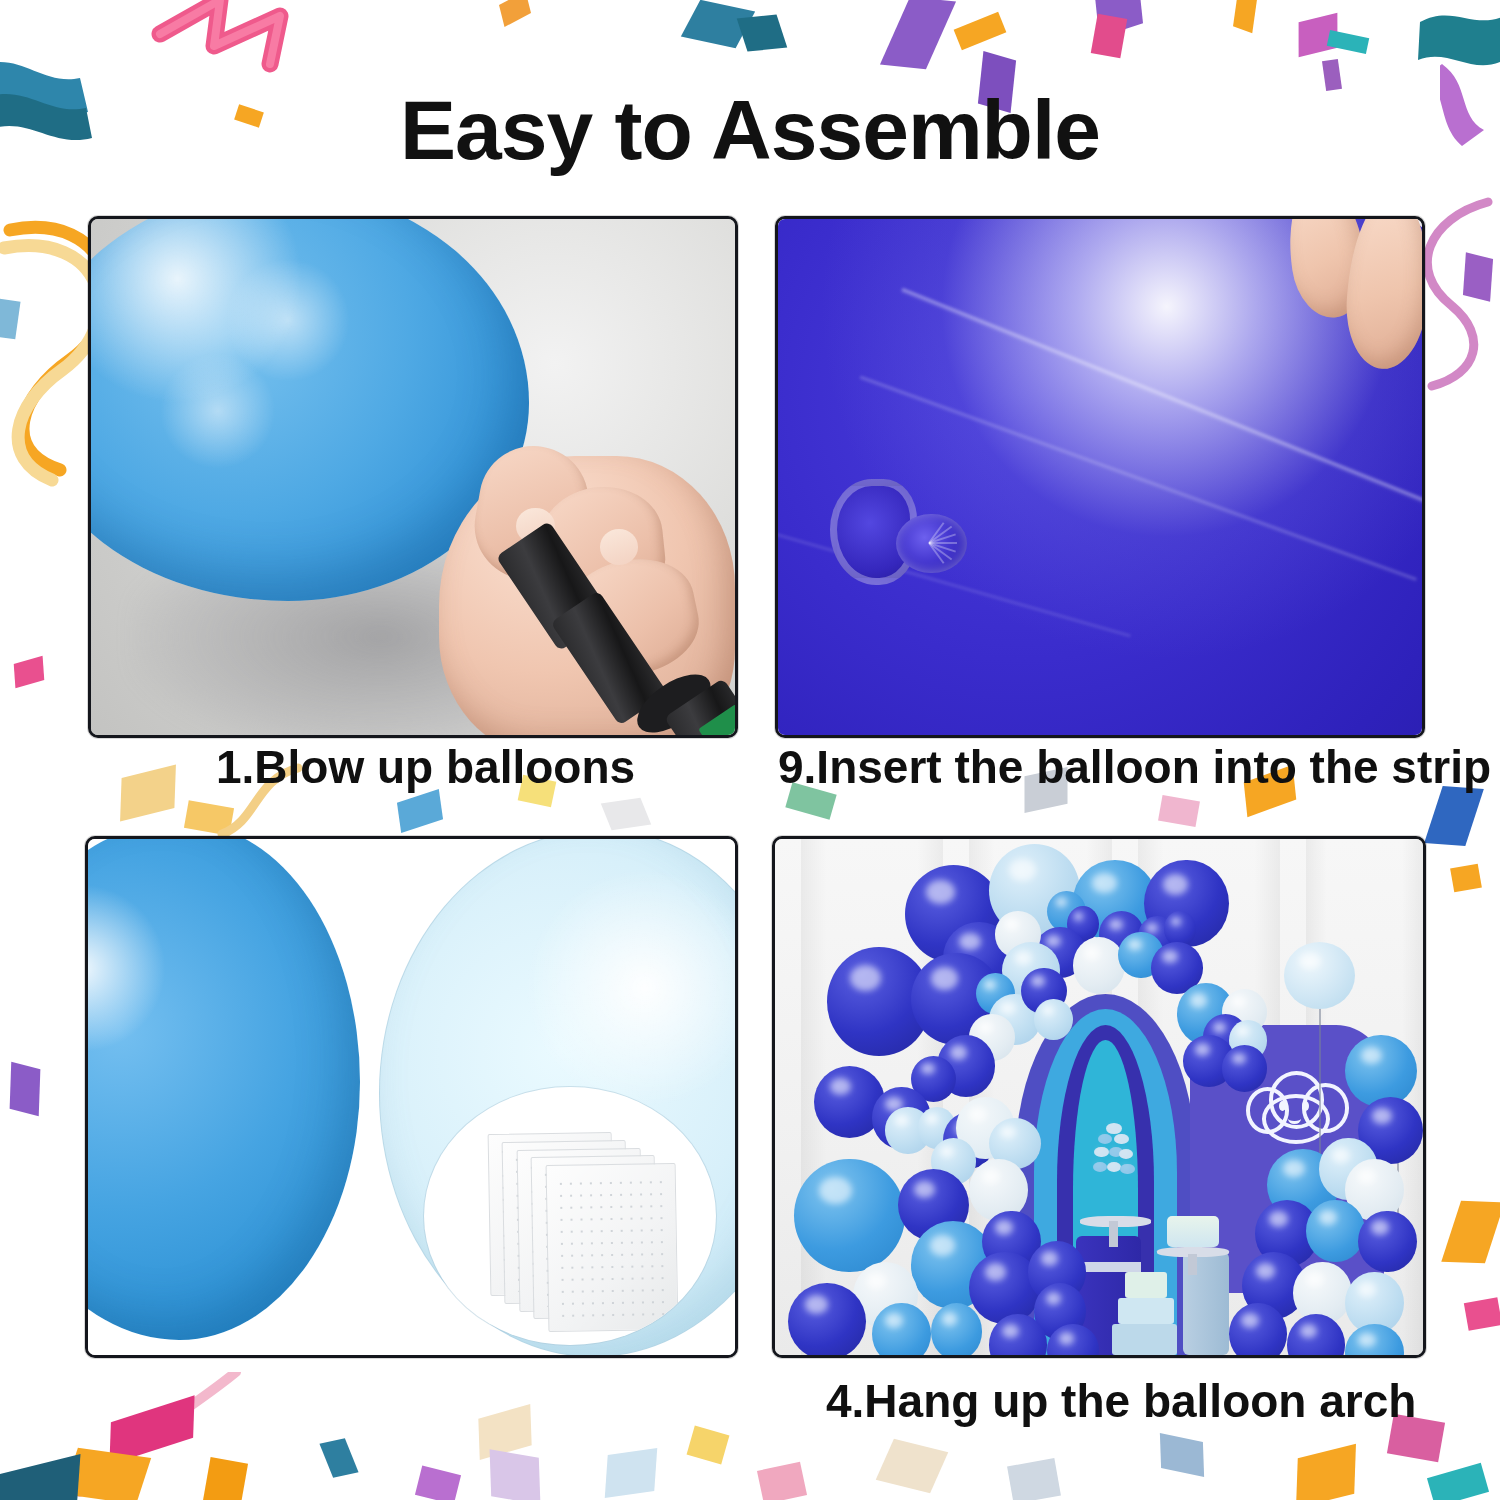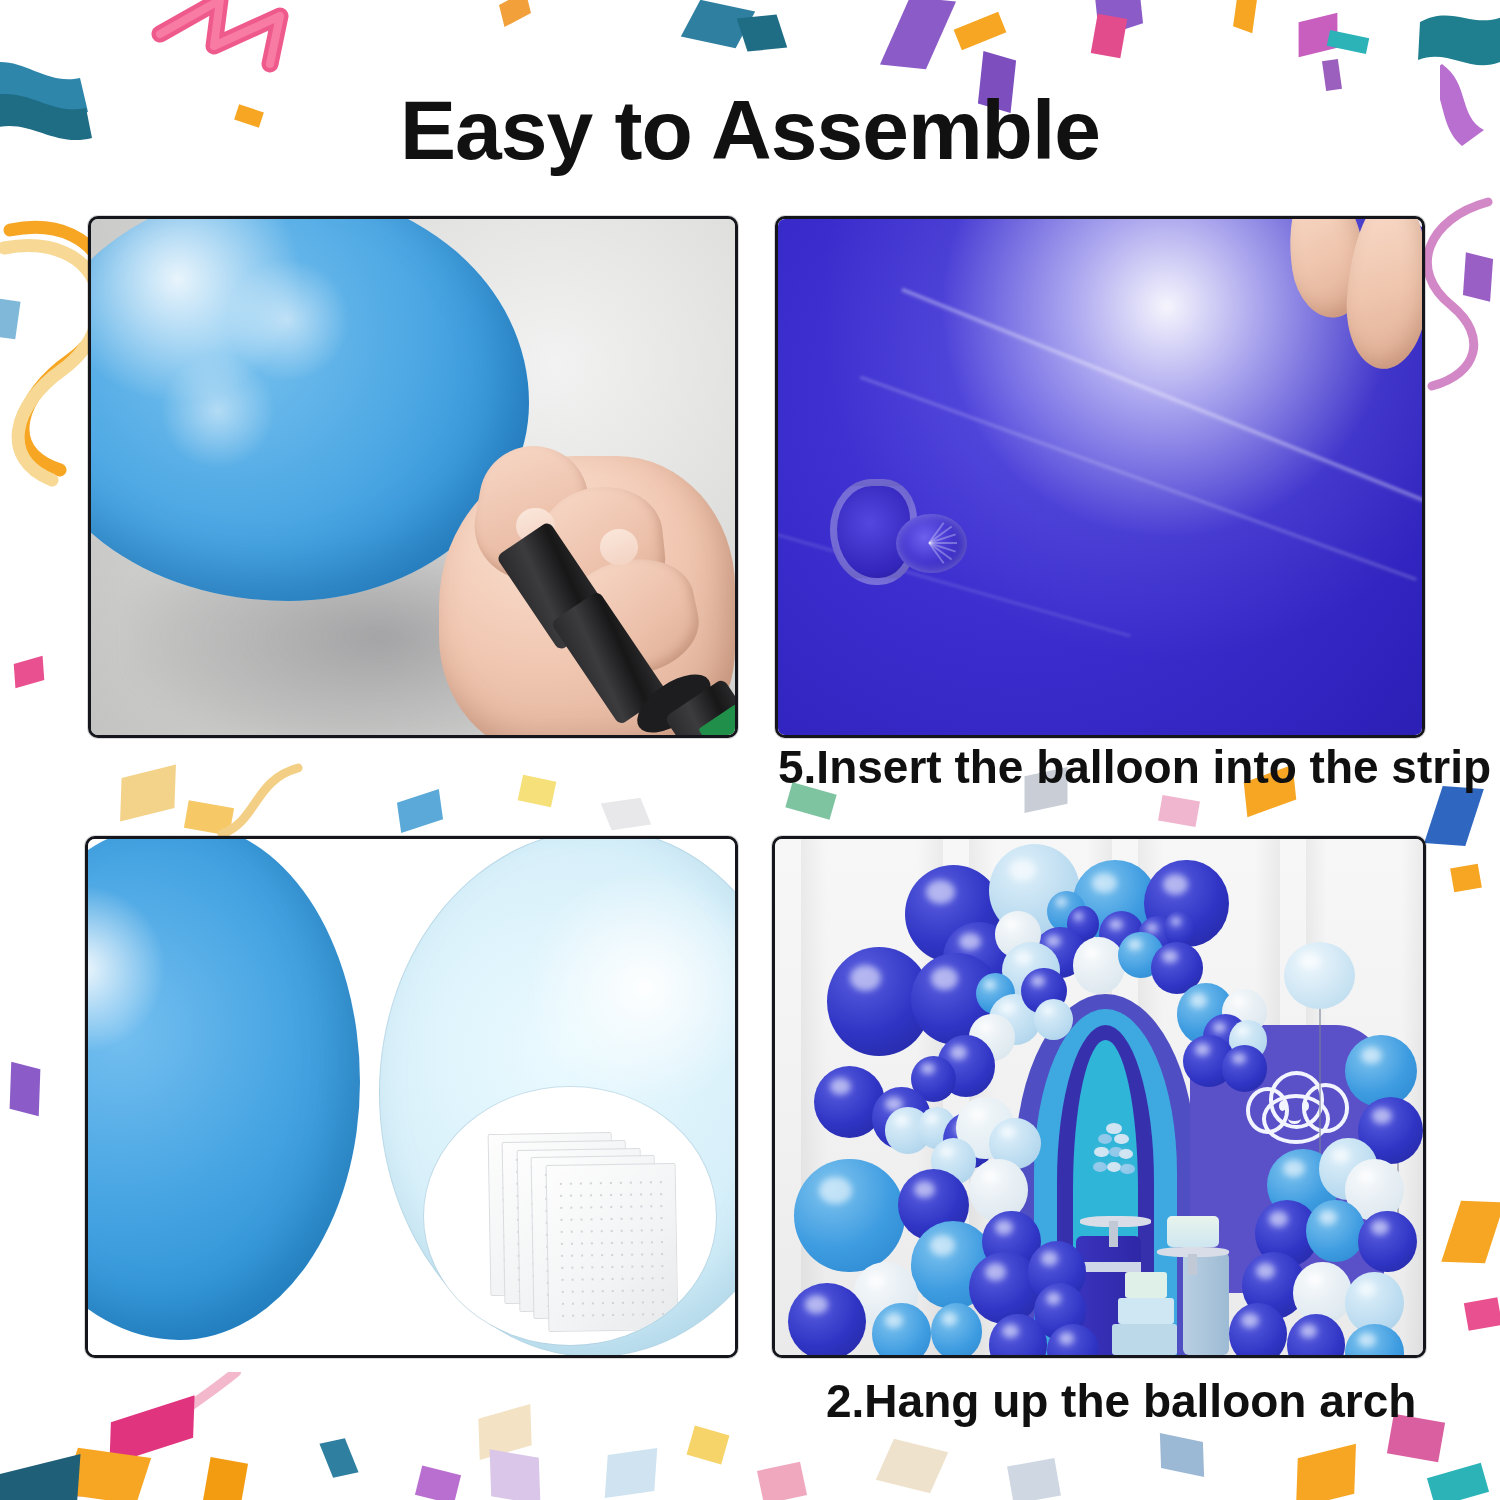--- a/index.html
+++ b/index.html
@@ -308,20 +308,21 @@
     <div class="finger" style="left:74%;top:66%;width:20%;height:22%;transform:rotate(-12deg);"></div>
     <div class="nail" style="left:66%;top:56%;width:6%;height:7%;"></div>
     <div class="nail" style="left:79%;top:60%;width:6%;height:7%;"></div>
 
     <div class="pump" style="left:67%;top:60%;width:10%;height:22%;transform:rotate(-34deg);"></div>
     <div class="pump" style="left:76%;top:73%;width:9%;height:24%;transform:rotate(-34deg);"></div>
     <div class="pump-flange" style="left:84%;top:90%;width:13%;height:8%;transform:rotate(-34deg);"></div>
     <div class="pump" style="left:90%;top:92%;width:11%;height:9%;transform:rotate(-34deg);"></div>
     <div class="pump-tip" style="left:95%;top:96%;width:7%;height:6%;transform:rotate(-34deg);"></div>
   </div>
+  <div class="cap" style="left:216px;top:740px;">1.Blow up balloons</div>
 
   <div class="panel" style="left:775px;top:216px;width:644px;height:516px;">
     <div class="p2-bg"></div>
     <div class="p2-balloon"></div>
     <div class="p2-crease" style="left:16%;top:34%;width:88%;height:5px;transform:rotate(22deg);"></div>
     <div class="p2-crease" style="left:10%;top:50%;width:92%;height:4px;transform:rotate(20deg);opacity:.6;"></div>
     <div class="p2-crease" style="left:-6%;top:70%;width:62%;height:3px;transform:rotate(16deg);opacity:.45;"></div>
 
     <div class="p2-neck">
       <div class="p2-lip"></div>
@@ -334,21 +335,21 @@
         <div class="p2-ray" style="left:46%;top:48%;width:36%;transform:rotate(54deg);"></div>
         <div class="p2-ray" style="left:46%;top:48%;width:36%;transform:rotate(-54deg);"></div>
       </div>
     </div>
 
     <div class="p2-fingers">
       <div class="p2-fg" style="left:6%;top:-8%;width:48%;height:72%;transform:rotate(-8deg);"></div>
       <div class="p2-fg" style="left:44%;top:0%;width:52%;height:92%;transform:rotate(4deg);"></div>
     </div>
   </div>
-  <div class="cap" style="left:778px;top:740px;">5.Insert the balloon into the strip</div>
+  <div class="cap" style="left:778px;top:740px;">9.Insert the balloon into the strip</div>
 
   <div class="panel" style="left:85px;top:836px;width:647px;height:516px;background:#fff;">
     <div class="p3-bg"></div>
     <div class="p3-bal-left"></div>
     <div class="p3-bal-right"></div>
     <div class="p3-inset">
       <div class="sheet" style="left:22%;top:18%;width:42%;height:62%;transform:rotate(-1deg);">
           <div class="dots"></div>
         </div>
       <div class="sheet" style="left:27%;top:21%;width:42%;height:62%;transform:rotate(-1deg);">
@@ -482,15 +483,15 @@
     <div class="b" style="left:74%;top:70%;width:10%;height:13%;background:radial-gradient(circle at 34% 28%,#5a5fe0 0%,#2f34c4 55%,#23279e 100%);"></div>
     <div class="b" style="left:82%;top:70%;width:9%;height:12%;background:radial-gradient(circle at 34% 28%,#7fc4ef 0%,#3d9be0 60%,#2a86cd 100%);"></div>
     <div class="b" style="left:90%;top:72%;width:9%;height:12%;background:radial-gradient(circle at 34% 28%,#5a5fe0 0%,#2f34c4 60%,#23279e 100%);"></div>
     <div class="b" style="left:72%;top:80%;width:10%;height:13%;background:radial-gradient(circle at 34% 28%,#5a5fe0 0%,#2f34c4 55%,#23279e 100%);"></div>
     <div class="b" style="left:80%;top:82%;width:9%;height:12%;background:radial-gradient(circle at 34% 28%,#f6f9fb 0%,#e3ecf2 60%,#d2e0ea 100%);"></div>
     <div class="b" style="left:88%;top:84%;width:9%;height:12%;background:radial-gradient(circle at 34% 28%,#dff0fa 0%,#bcdcf0 60%,#a7cde8 100%);"></div>
     <div class="b" style="left:70%;top:90%;width:9%;height:12%;background:radial-gradient(circle at 34% 28%,#5a5fe0 0%,#2f34c4 60%,#23279e 100%);"></div>
     <div class="b" style="left:79%;top:92%;width:9%;height:12%;background:radial-gradient(circle at 34% 28%,#5a5fe0 0%,#2f34c4 60%,#23279e 100%);"></div>
     <div class="b" style="left:88%;top:94%;width:9%;height:11%;background:radial-gradient(circle at 34% 28%,#7fc4ef 0%,#3d9be0 60%,#2a86cd 100%);"></div>
   </div>
-  <div class="cap" style="left:826px;top:1374px;">2.Hang up the balloon arch</div>
+  <div class="cap" style="left:826px;top:1374px;">4.Hang up the balloon arch</div>
 
 </div>
 
 </body></html>

